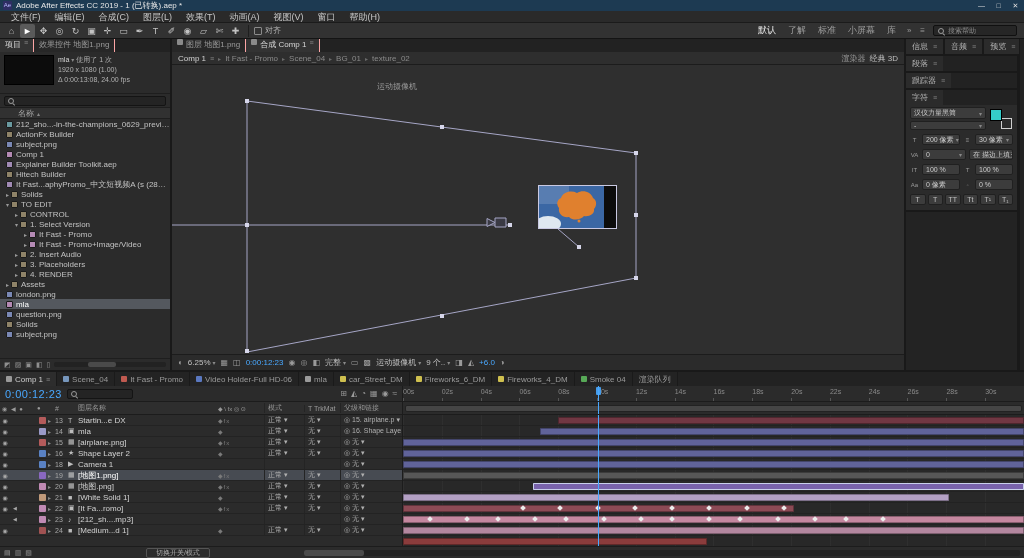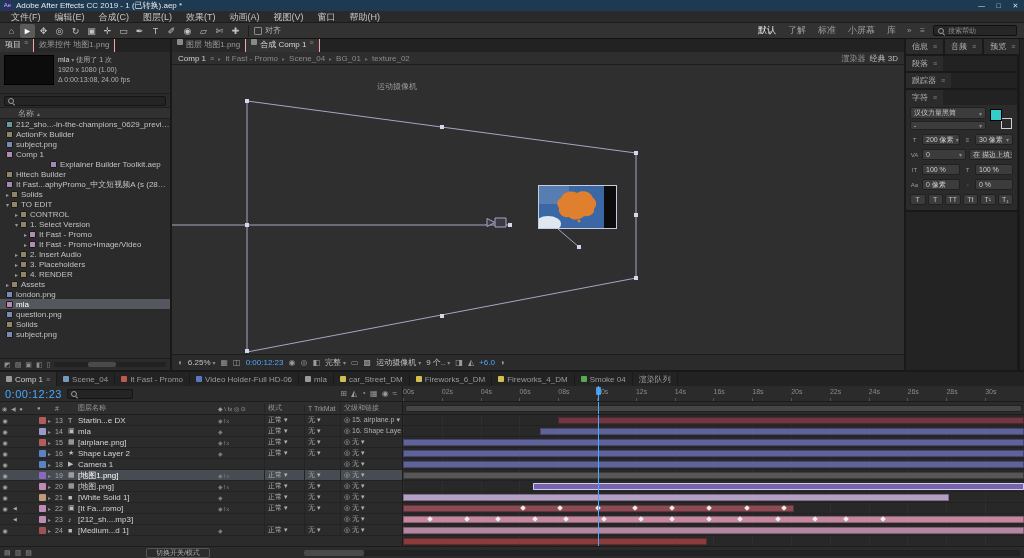--- a/index.html
+++ b/index.html
@@ -283,21 +283,21 @@
           <div class="prow" style="padding-left: 4px;">
             <span class="parr"></span>
             <span class="pic pi-image"></span>
             <span class="plabel">subject.png</span>
           </div>
           <div class="prow" style="padding-left: 4px;">
             <span class="parr"></span>
             <span class="pic pi-comp"></span>
             <span class="plabel">Comp 1</span>
           </div>
-          <div class="prow" style="padding-left: 4px; margin-left: 44px;">
+          <div class="prow" style="padding-left: 4px;">
             <span class="parr"></span>
             <span class="pic pi-project"></span>
             <span class="plabel">Explainer Builder Toolkit.aep</span>
           </div>
           <div class="prow" style="padding-left: 4px;">
             <span class="parr"></span>
             <span class="pic pi-folder"></span>
             <span class="plabel">Hitech Builder</span>
           </div>
           <div class="prow" style="padding-left: 4px;">

